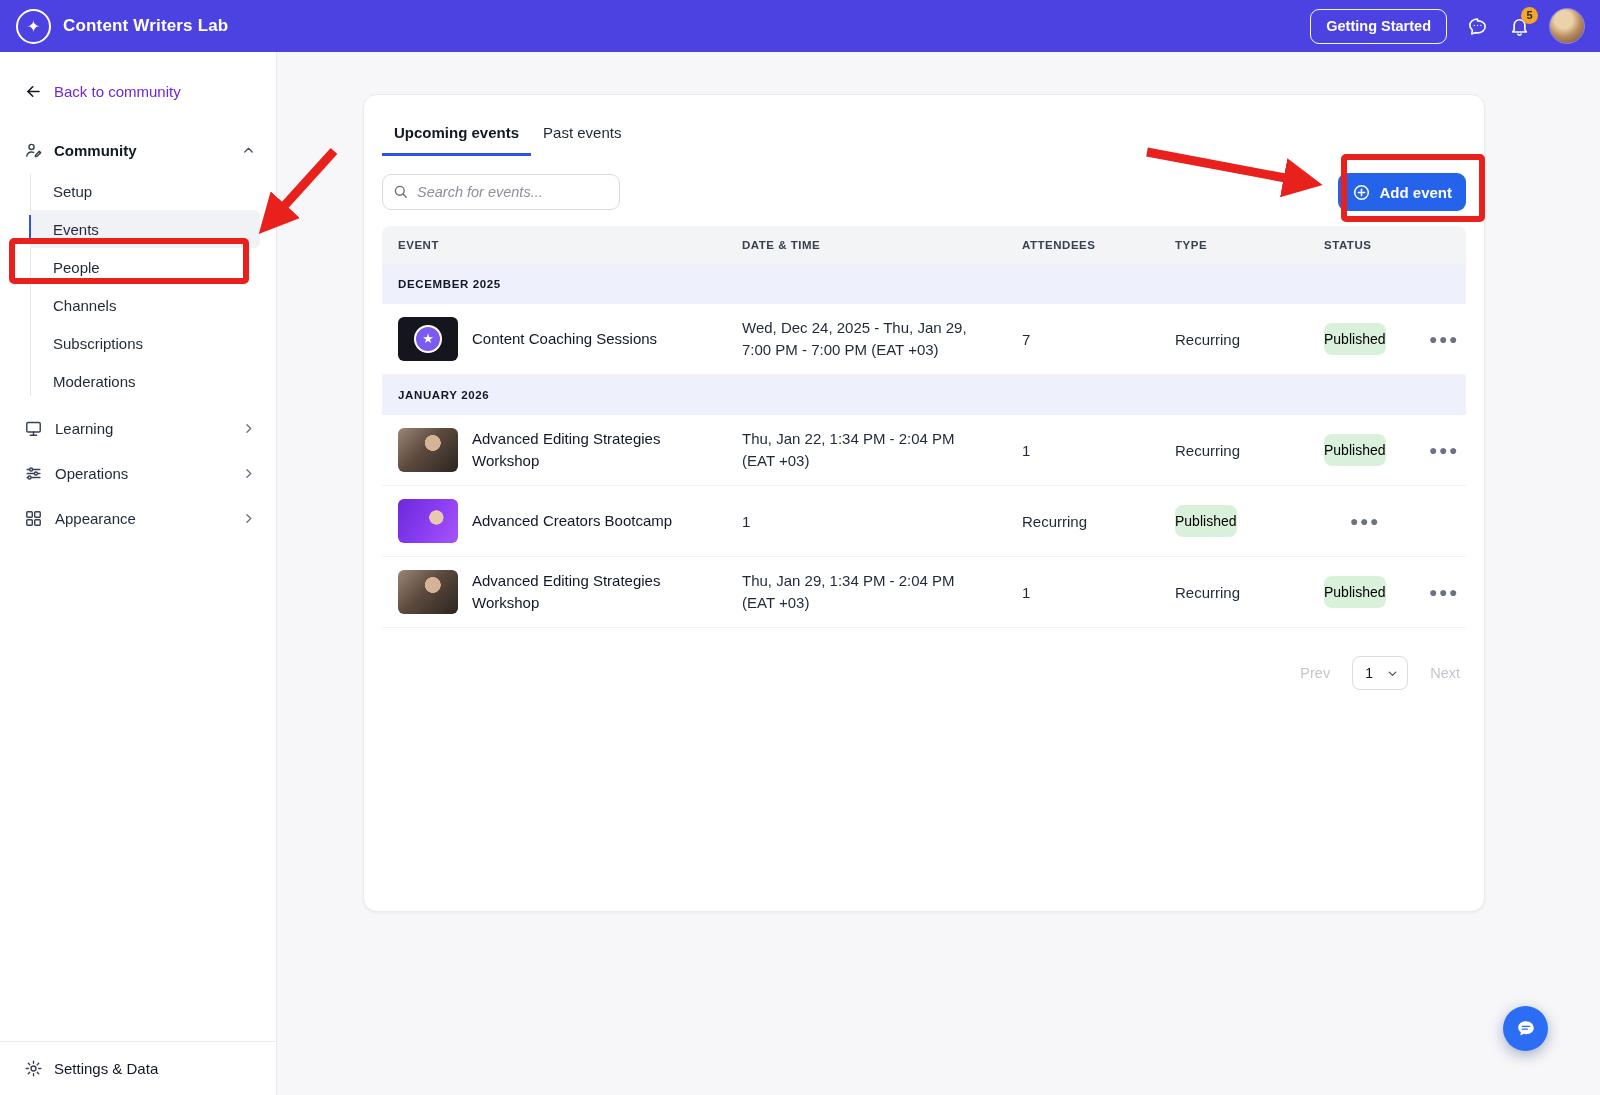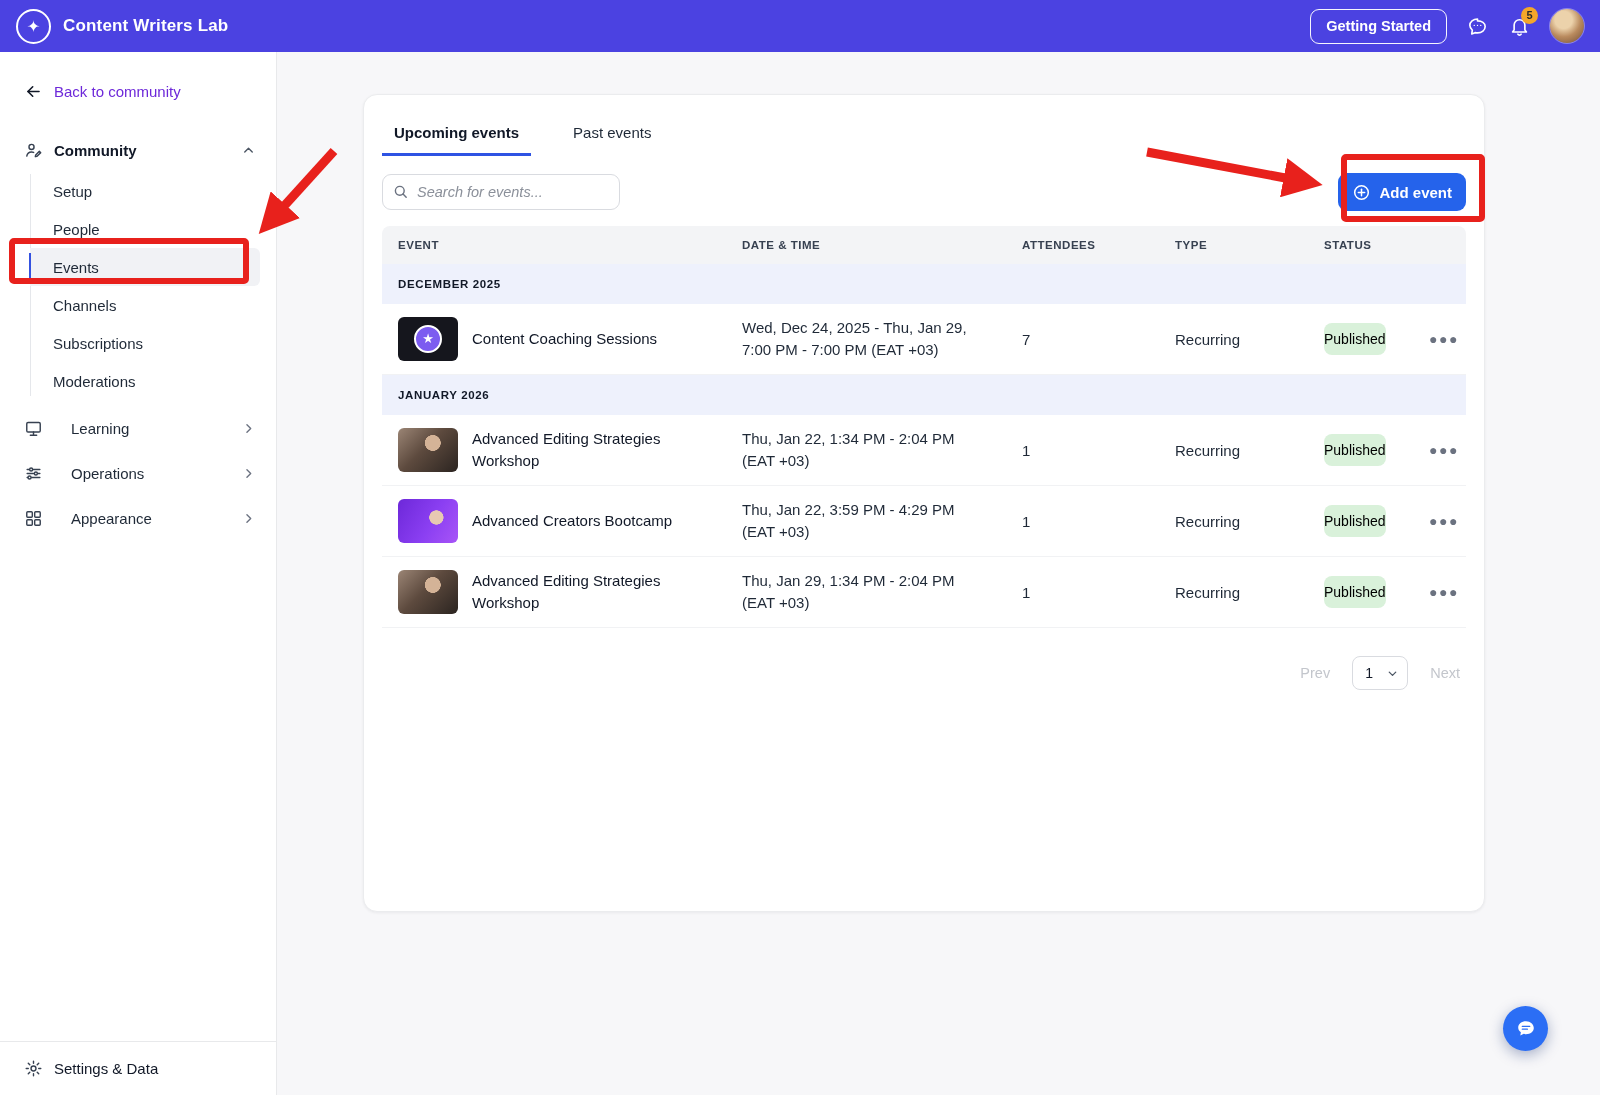--- a/index.html
+++ b/index.html
@@ -73,40 +73,40 @@
     position: relative; height: 38px; display: flex; align-items: center;
     padding-left: 23px; margin-right: 16px; font-size: 15px; color: #1f2937; cursor: pointer;
     border-radius: 0 6px 6px 0;
   }
   .subnav .item.active { background: #f1f2f5; font-weight: 500; }
   .subnav .item.active::before {
     content: ''; position: absolute; left: -1px; top: 5px; bottom: 5px;
     width: 2px; background: #3452e0;
   }
   .side-row {
-    display: flex; align-items: center; gap: 28px;
+    display: flex; align-items: center; gap: 12px;
     padding: 13px 20px 13px 24px; font-size: 15px; color: #1f2937; cursor: pointer;
   }
   .side-row:first-of-type { margin-top: 10px; }
   .side-row .chev { margin-left: auto; color: #6b7280; }
   .sidebar-footer {
     margin-top: auto; border-top: 1px solid #e8e9eb;
     display: flex; align-items: center; gap: 11px;
     padding: 17px 24px; font-size: 15px; color: #111827; cursor: pointer;
   }
   .side-ic { color: #374151; }
 
   
   .card {
     position: absolute; left: 86px; top: 42px; width: 1122px; height: 818px;
     background: #fff; border: 1px solid #ebecee; border-radius: 14px;
     box-shadow: 0 1px 3px rgba(16,24,40,.06);
     padding: 20px 18px 0;
   }
-  .tabs { display: flex; gap: 30px; }
+  .tabs { display: flex; }
   .tab {
     padding: 9px 12px 12px; font-size: 15px; color: #1f2937;
     border-bottom: 3px solid transparent; cursor: pointer; background: none; border-top: none; border-left: none; border-right: none;
     font-family: inherit;
   }
   .tab.active { font-weight: 700; border-bottom-color: #2e53e3; color: #111827; }
 
   .toolbar { display: flex; align-items: center; justify-content: space-between; margin: 17px 0 15px; }
   .search { position: relative; width: 238px; }
   .search input {
@@ -250,25 +250,25 @@
       <span>Community</span>
       <svg class="ic chev" width="15" height="15" viewBox="0 0 24 24" fill="none" stroke="currentColor" stroke-width="2.2" stroke-linecap="round" stroke-linejoin="round">
         <polyline points="6 14.5 12 8.5 18 14.5"></polyline>
       </svg>
     </div>
 
     <nav class="subnav">
       <div class="item">
           <span>Setup</span>
         </div>
+      <div class="item active">
+          <span>Events</span>
+        </div>
       <div class="item">
           <span>People</span>
-        </div>
-      <div class="item active">
-          <span>Events</span>
         </div>
       <div class="item">
           <span>Channels</span>
         </div>
       <div class="item">
           <span>Subscriptions</span>
         </div>
       <div class="item">
           <span>Moderations</span>
         </div>
@@ -385,21 +385,20 @@
           <div class="cell">Recurring</div>
           <div class="cell"><span class="badge">Published</span></div>
           <div class="cell dots-cell"><button class="dots">●●●</button></div>
         </div>
 
         <div class="row">
           <div class="cell event-cell">
             <div class="thumb" data-thumb="bootcamp"></div>
             <div class="event-title">Advanced Creators Bootcamp</div>
           </div>
-          <div class="cell datetime">Thu, Jan 22, 3:59 PM - 4:29 PM (EAT +03)</div>
           <div class="cell">1</div>
           <div class="cell">Recurring</div>
           <div class="cell"><span class="badge">Published</span></div>
           <div class="cell dots-cell"><button class="dots">●●●</button></div>
         </div>
 
         <div class="row">
           <div class="cell event-cell">
             <div class="thumb" data-thumb="workshop"></div>
             <div class="event-title">Advanced Editing Strategies Workshop</div>

